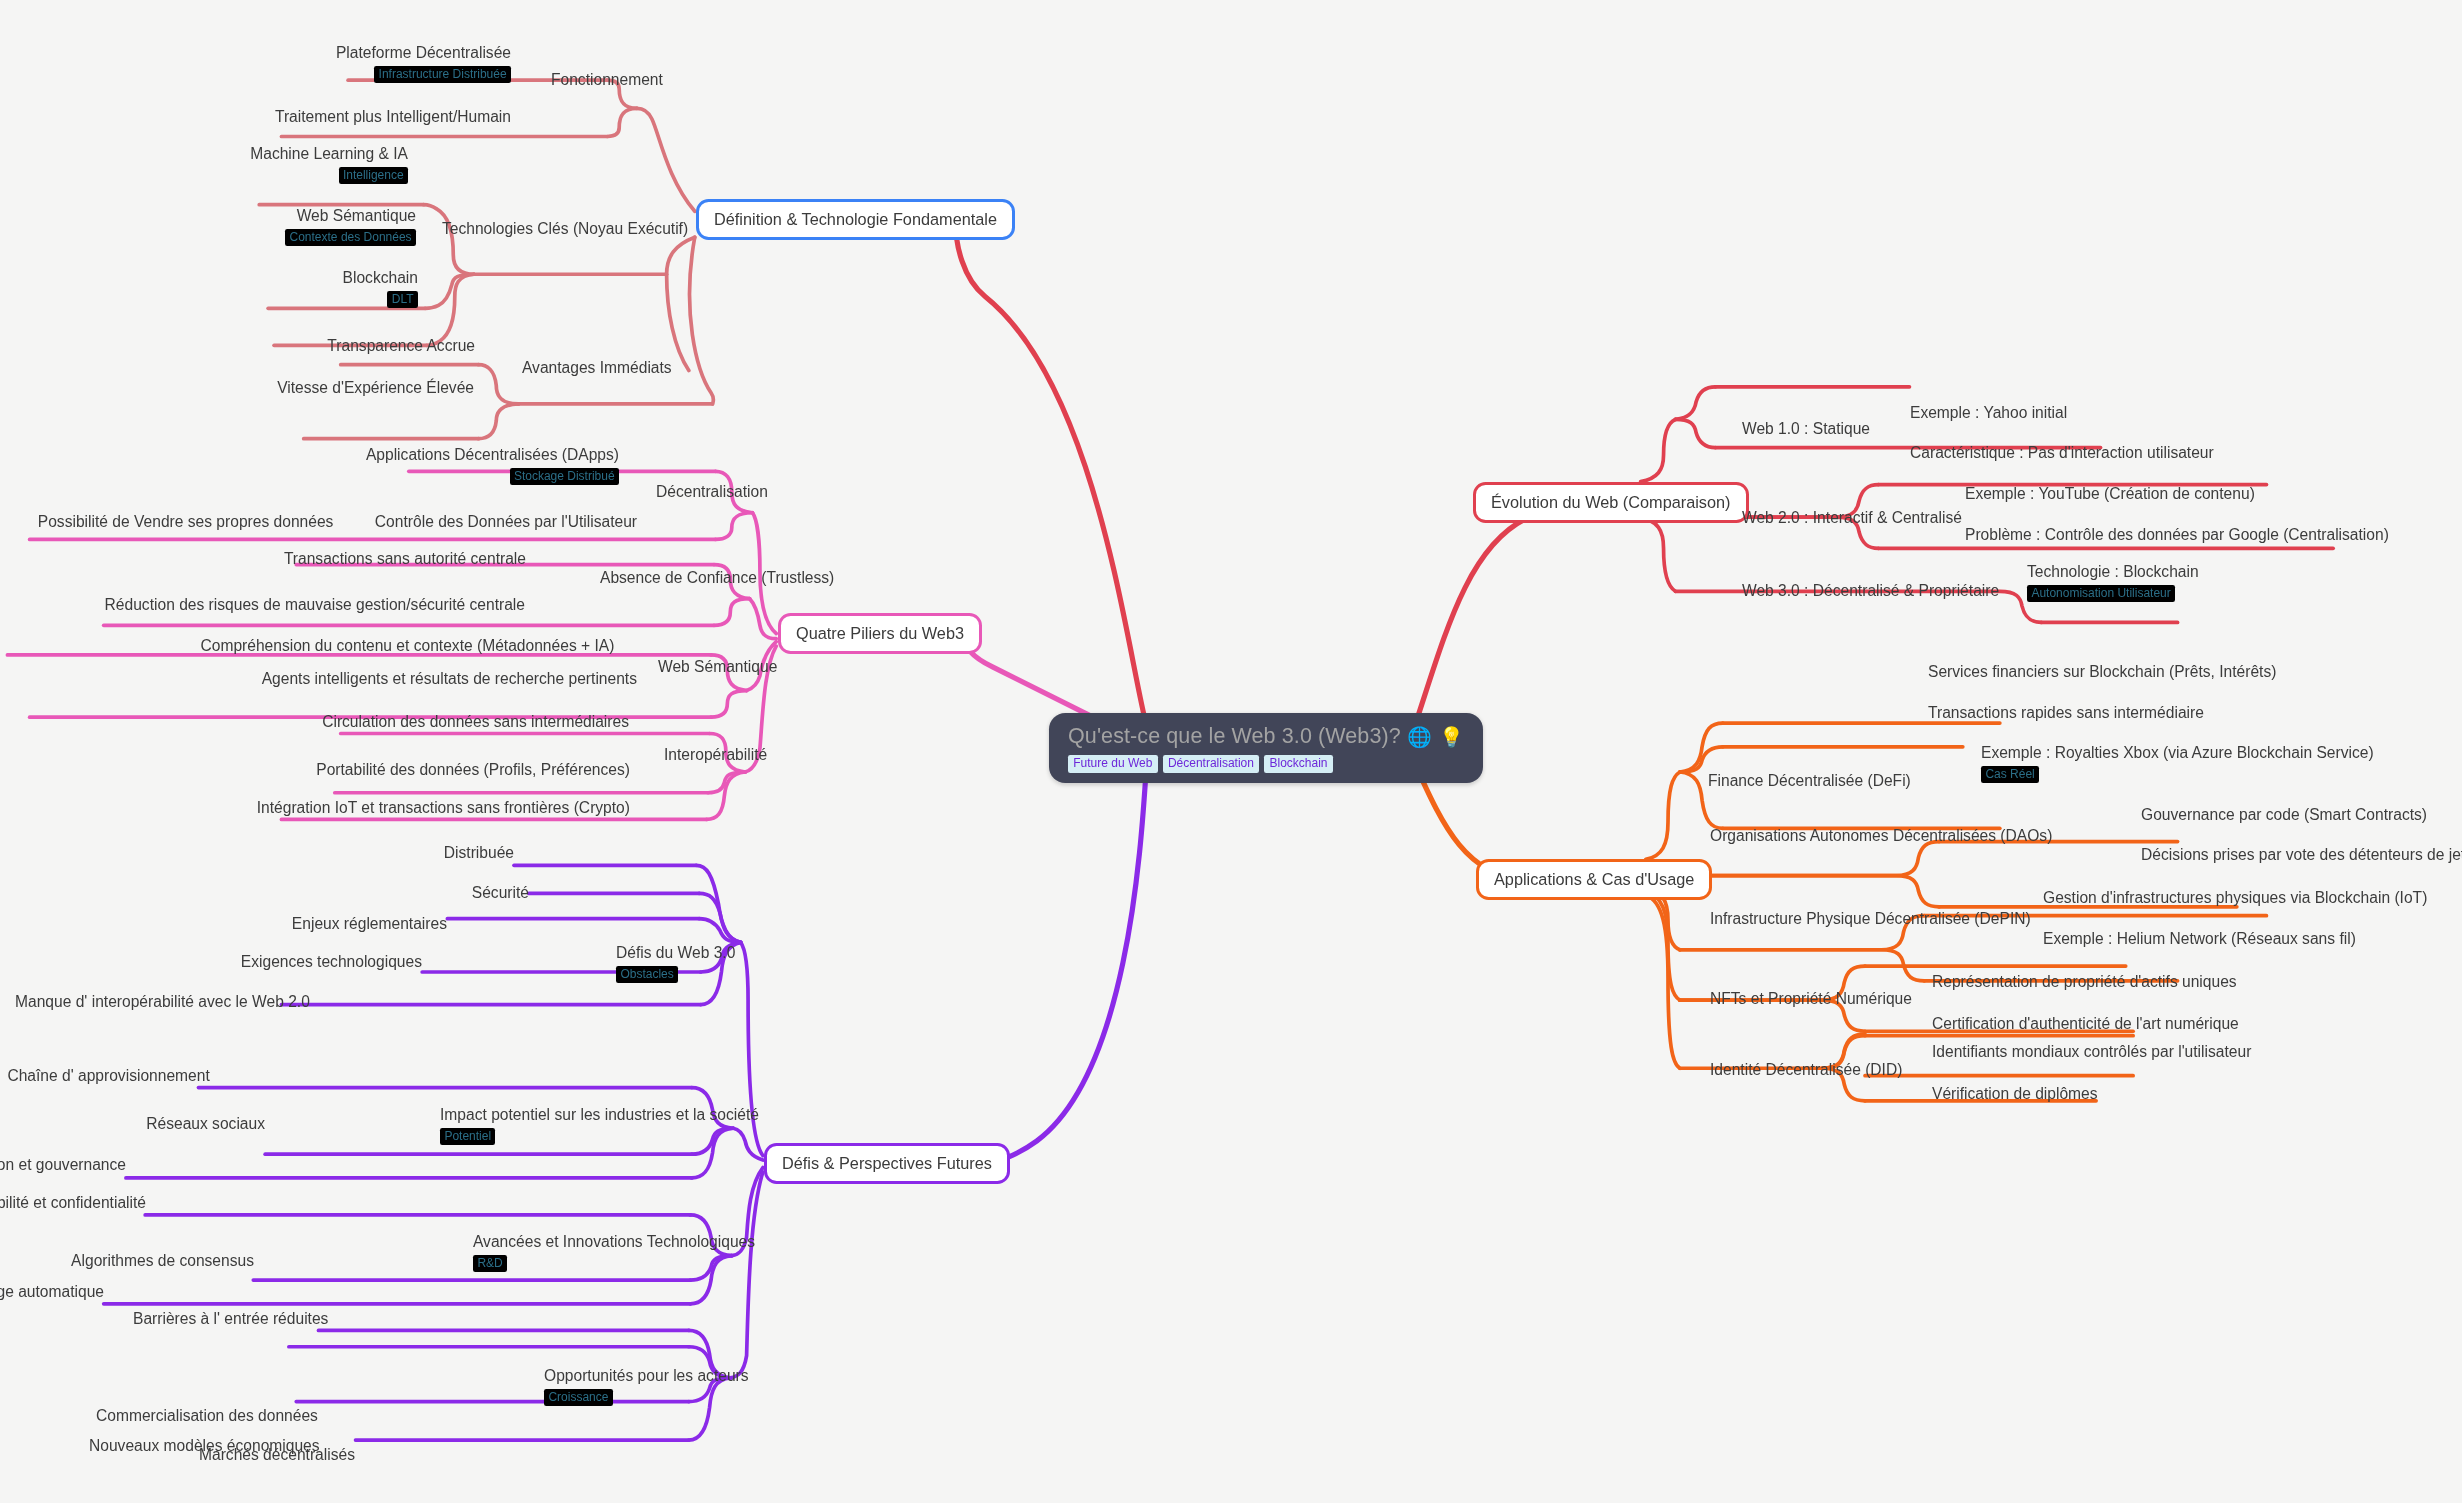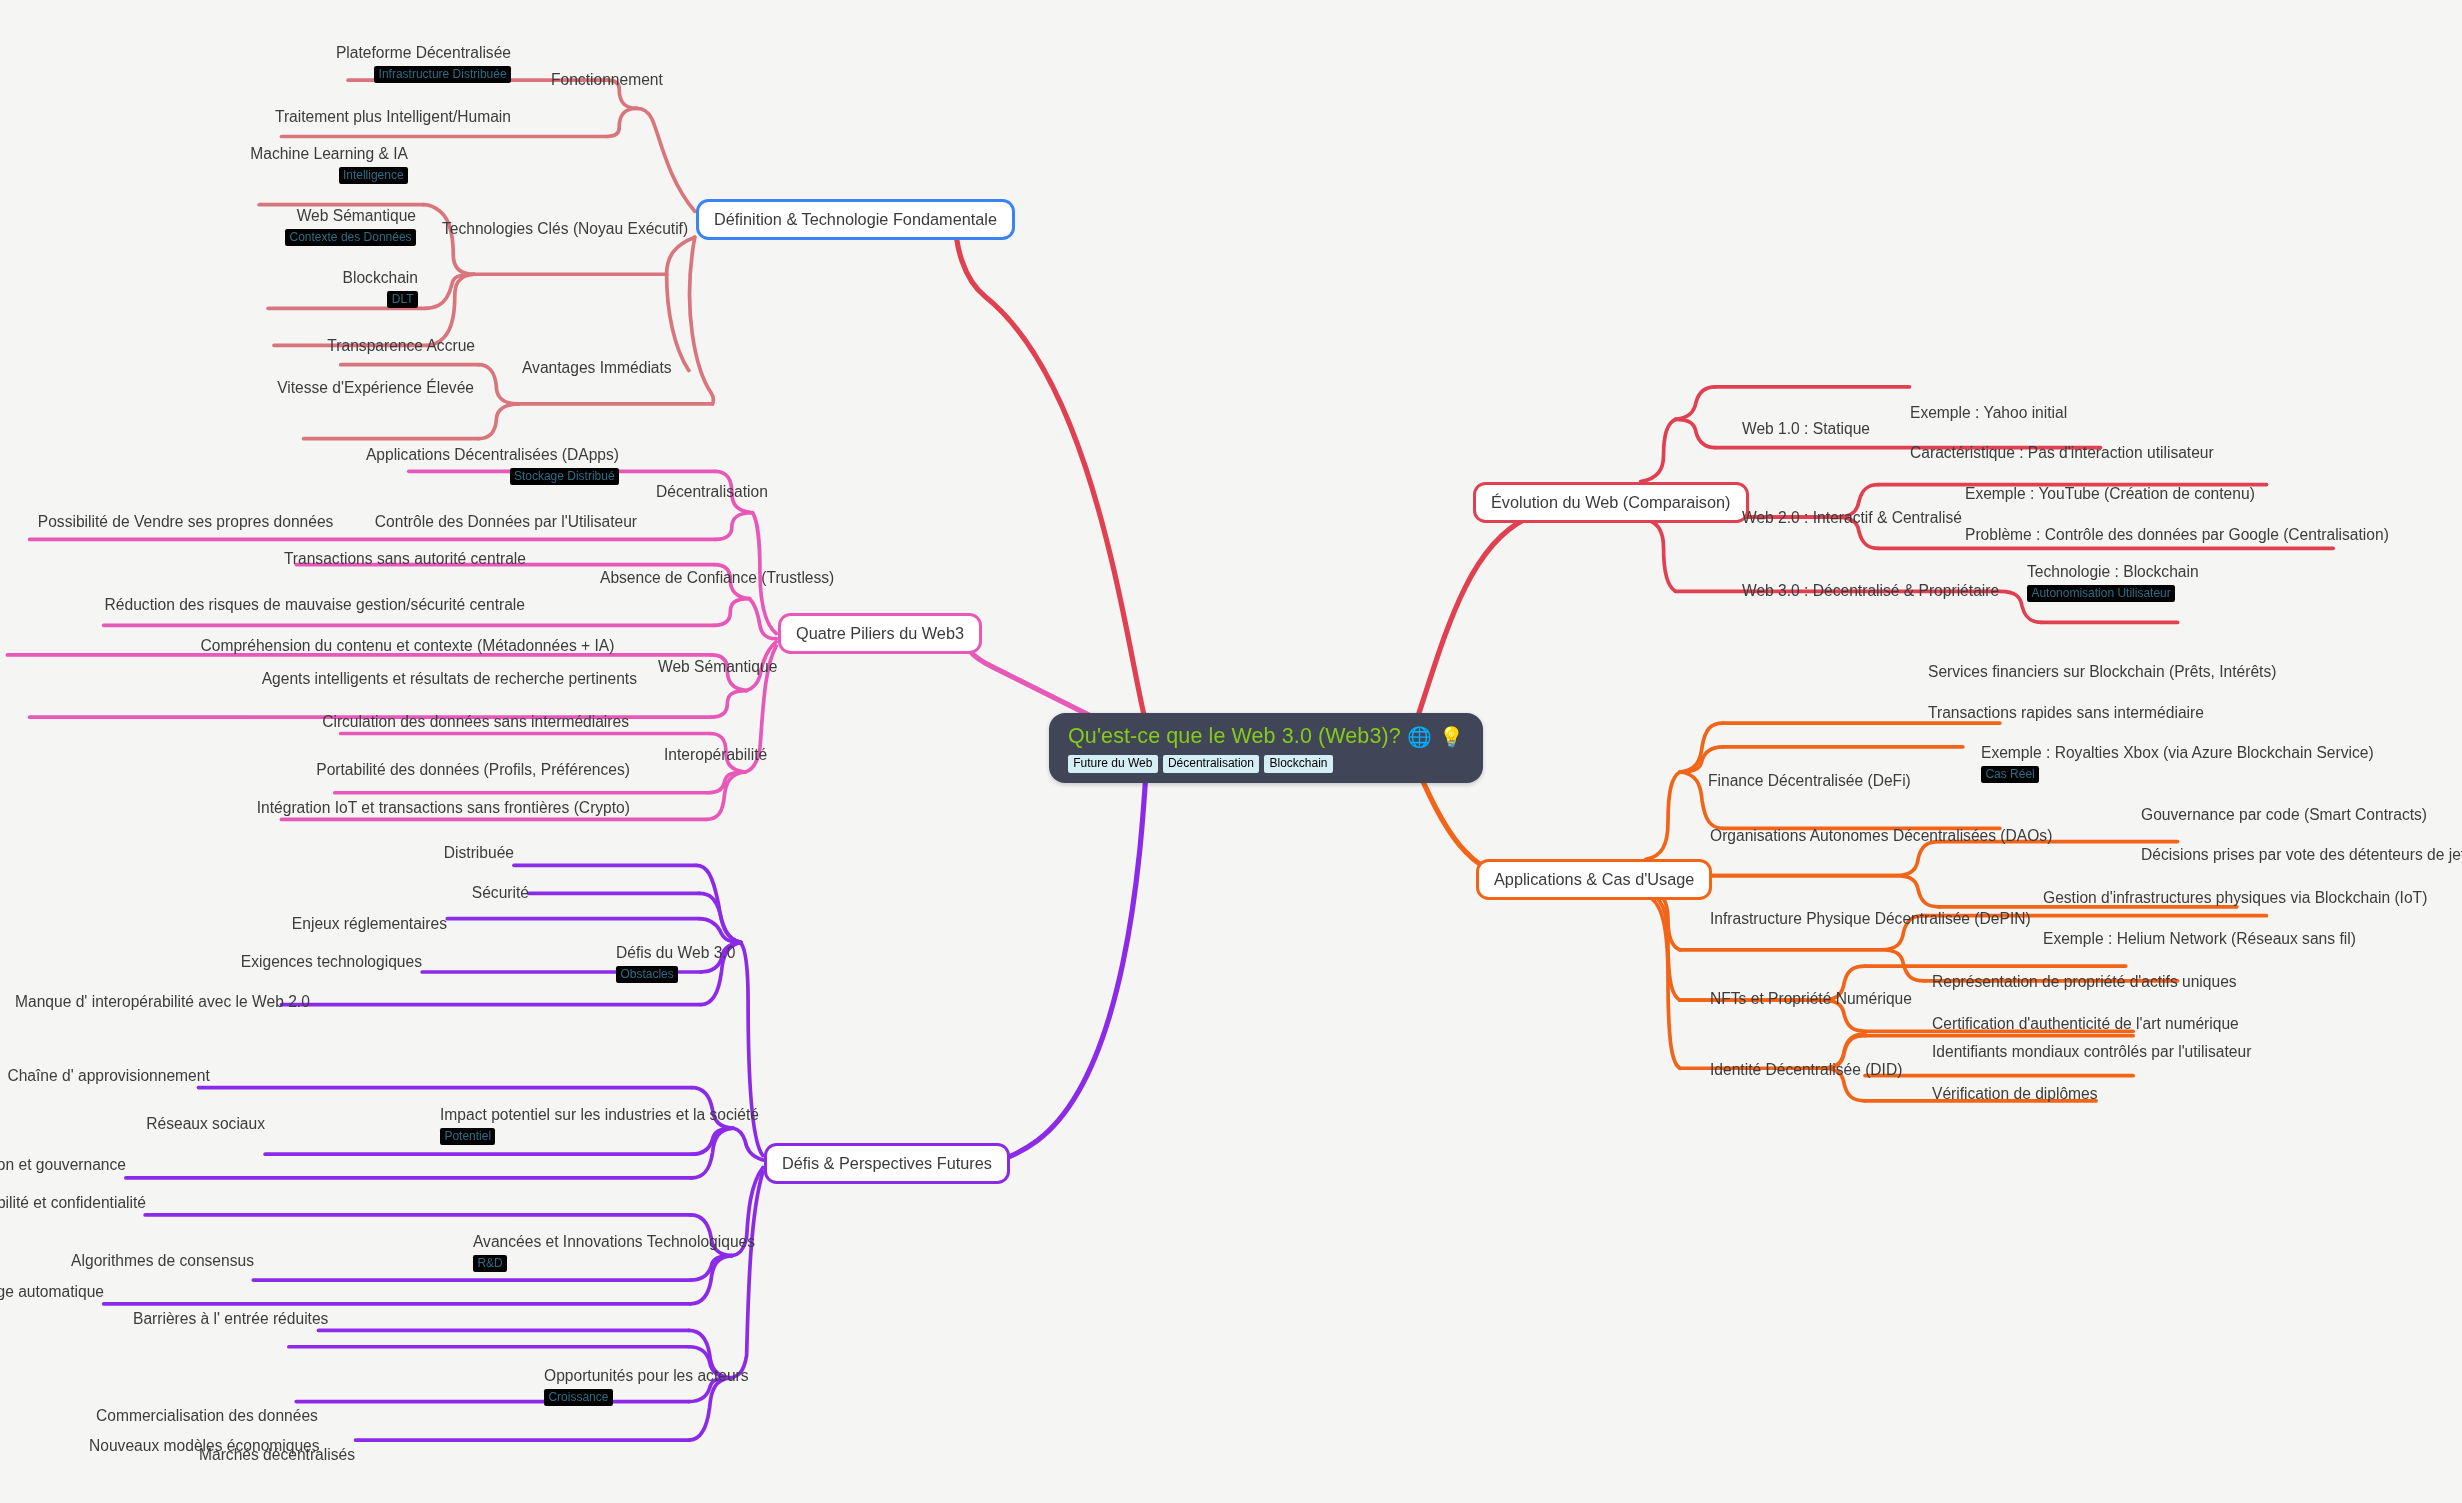--- a/index.html
+++ b/index.html
@@ -16,29 +16,29 @@
   .node{position:absolute;white-space:nowrap;}
 
   
   .root{
     background:#414558;
     border-radius:16.3px;
     padding:12px 19px 10.4px 19px;
     box-shadow:0 1.5px 4.4px rgba(0,0,0,.18);
   }
   .root-title{
-    color:#84cc16;
+    color:#a3a3a3;
     font-size:21.5px;
     letter-spacing:0.1px;
     display:flex;align-items:center;gap:6.7px;
     line-height:1.1;
   }
   .root-tags{margin-top:6.7px;display:flex;gap:5.2px;}
   .root-tags span{
-    background:#d5eef5;color:#000000;
+    background:#d5eef5;color:#6d28d9;
     font-size:12px;padding:1.5px 5.2px 2.2px 5.2px;border-radius:2.2px;
     line-height:1.15;
   }
 
   
   .pill{
     background:#ffffff;
     border-radius:12.6px;
     padding:8.1px 15px 8.1px 15px;
     font-size:16.3px;

